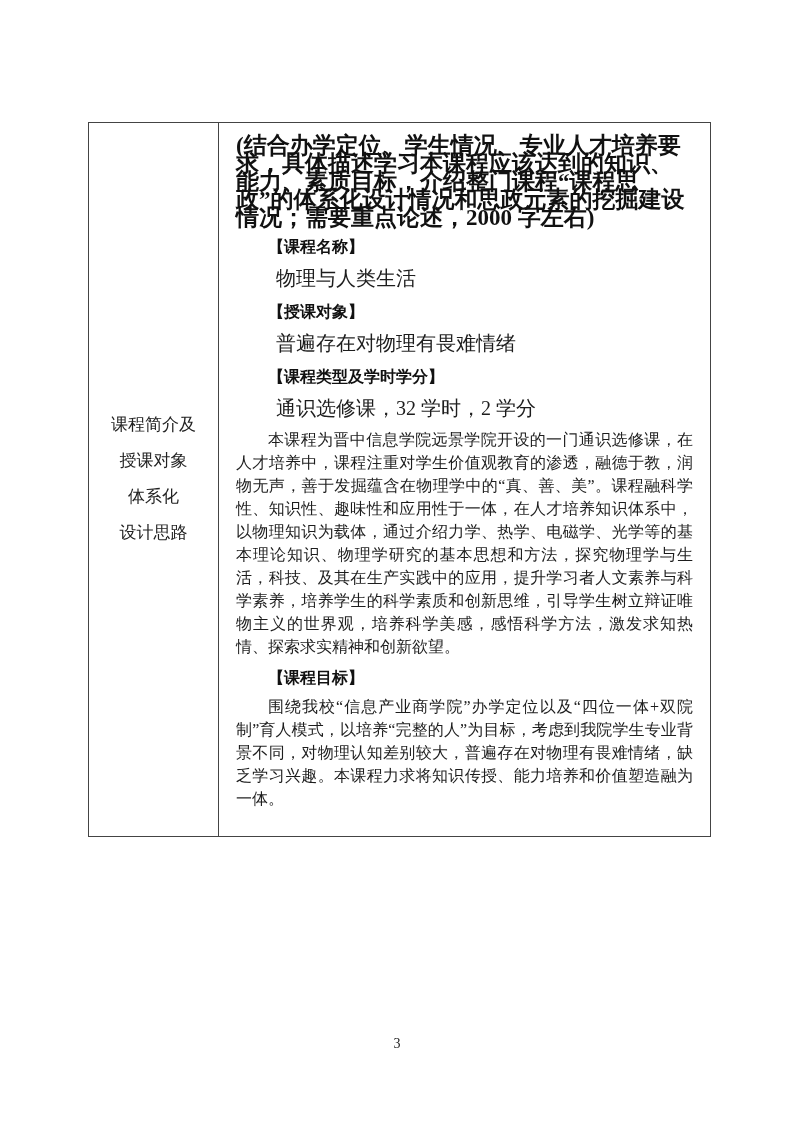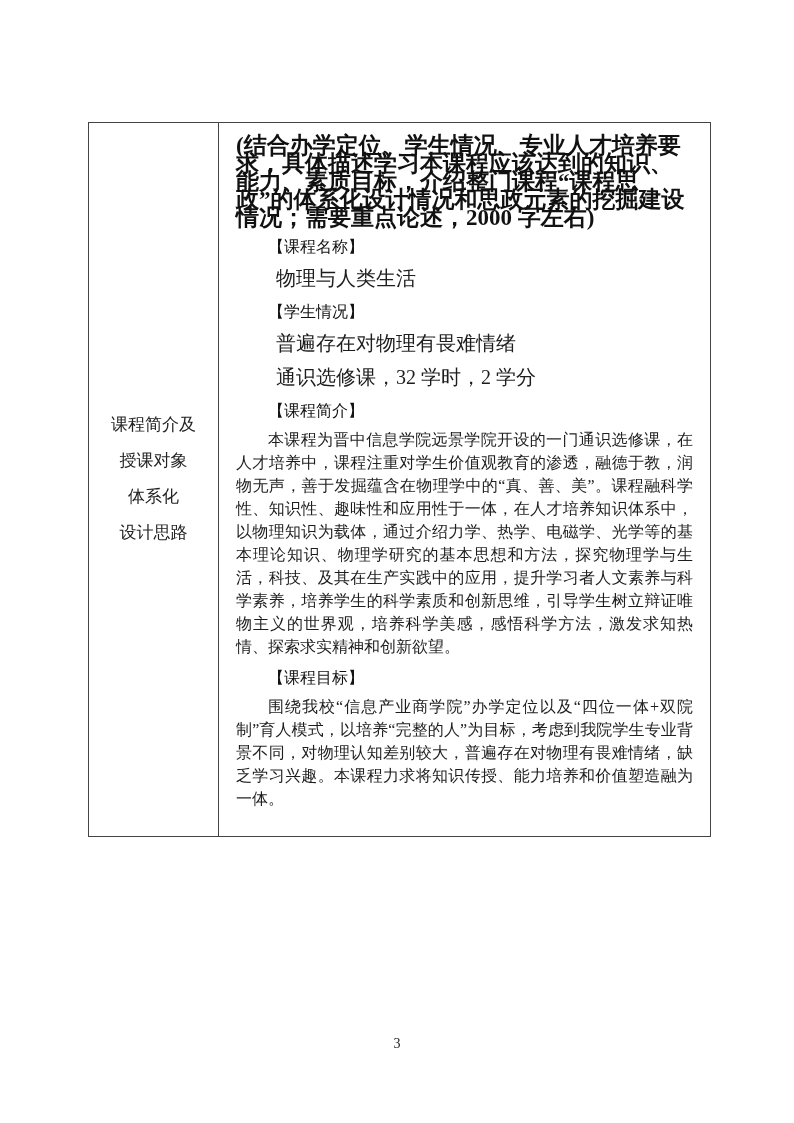--- a/index.html
+++ b/index.html
@@ -52,21 +52,21 @@
     color: #111111;
     margin: 0 0 2px 0;
   }
   .section-title {
     font-weight: bold;
     font-size: 16px;
     margin: 26px 0 12px 0;
     color: #111111;
   }
   .field-heading {
-    font-weight: normal;
+    font-weight: bold;
     font-size: 16px;
     margin: 10px 0 6px 2em;
     color: #111111;
   }
   .field-value {
     font-size: 20px;
     margin: 0 0 6px 2em;
     line-height: 28px;
     color: #1d1d1d;
   }
@@ -108,30 +108,30 @@
 
       <p class="instruction">(结合办学定位、学生情况、专业人才培养要求，具体描述学习本课程应该达到的知识、能力、素质目标，介绍整门课程“课程思政”的体系化设计情况和思政元素的挖掘建设情况；需要重点论述，2000 字左右)</p>
 
 
       <div>
         <div class="field-heading">【课程名称】</div>
         <div class="field-value">物理与人类生活</div>
       </div>
 
       <div>
-        <div class="field-heading">【学生情况】</div>
+        <div class="field-heading">【授课对象】</div>
         <div class="field-value">普遍存在对物理有畏难情绪</div>
       </div>
 
       <div>
+        <div class="field-heading">【课程类型及学时学分】</div>
         <div class="field-value">通识选修课，32 学时，2 学分</div>
       </div>
 
       <div>
-        <div class="field-heading">【课程简介】</div>
         <p class="para">本课程为晋中信息学院远景学院开设的一门通识选修课，在人才培养中，课程注重对学生价值观教育的渗透，融德于教，润物无声，善于发掘蕴含在物理学中的“真、善、美”。课程融科学性、知识性、趣味性和应用性于一体，在人才培养知识体系中，以物理知识为载体，通过介绍力学、热学、电磁学、光学等的基本理论知识、物理学研究的基本思想和方法，探究物理学与生活，科技、及其在生产实践中的应用，提升学习者人文素养与科学素养，培养学生的科学素质和创新思维，引导学生树立辩证唯物主义的世界观，培养科学美感，感悟科学方法，激发求知热情、探索求实精神和创新欲望。</p>
       </div>
 
       <div>
         <div class="field-heading">【课程目标】</div>
         <p class="para">围绕我校“信息产业商学院”办学定位以及“四位一体+双院制”育人模式，以培养“完整的人”为目标，考虑到我院学生专业背景不同，对物理认知差别较大，普遍存在对物理有畏难情绪，缺乏学习兴趣。本课程力求将知识传授、能力培养和价值塑造融为一体。</p>
       </div>
 
     </div>
   </div>

